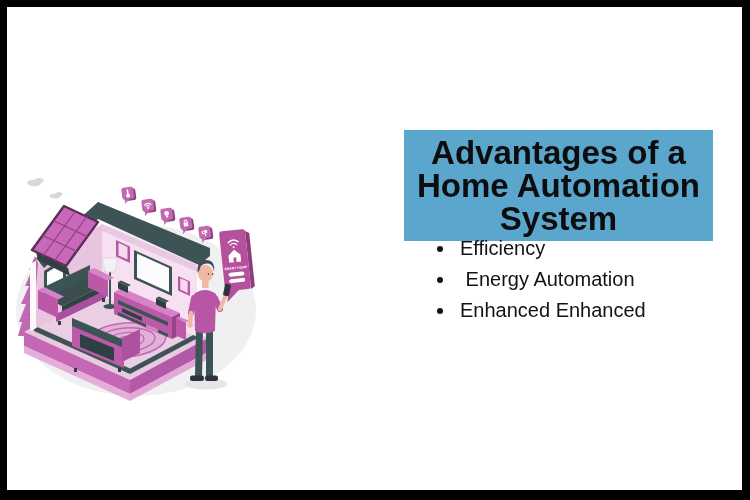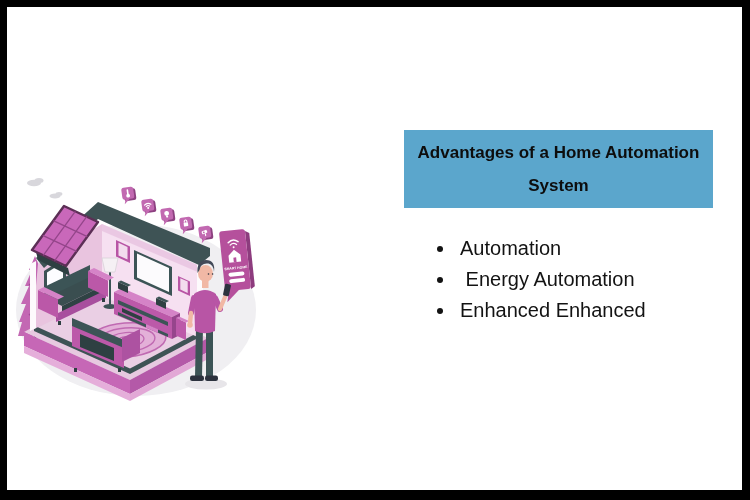--- a/index.html
+++ b/index.html
@@ -18,21 +18,21 @@
     width:252px;height:230px;
   }
   .title-box{
     position:absolute;left:397px;top:123px;width:309px;
     min-height:78px;box-sizing:border-box;
     display:flex;align-items:center;justify-content:center;
     padding:6px 6px;
   }
   .title-box h1{
     margin:0;
-    font-size:17px;line-height:33px;font-weight:700;
+    font-size:33px;line-height:33px;font-weight:700;
     color:#0d0d0d;text-align:center;
     font-family:"Liberation Sans",sans-serif;
   }
   .benefits{
     position:absolute;left:397px;top:229px;width:309px;
   }
   .benefits ul{
     margin:0;padding:0 0 0 52px;list-style:disc;
   }
   .benefits li{
@@ -250,19 +250,19 @@
       </g>
     </g>
   </svg>
 
   <div class="title-box" style="background-color: rgb(91, 166, 204);">
     <h1>Advantages of a Home Automation System</h1>
   </div>
 
   <div class="benefits">
     <ul>
-      <li>Automation</li>
+      <li>Efficiency</li>
       <li> Energy Automation</li>
       <li>Enhanced Enhanced</li>
     </ul>
   </div>
 
 </div>
 
 </body></html>

